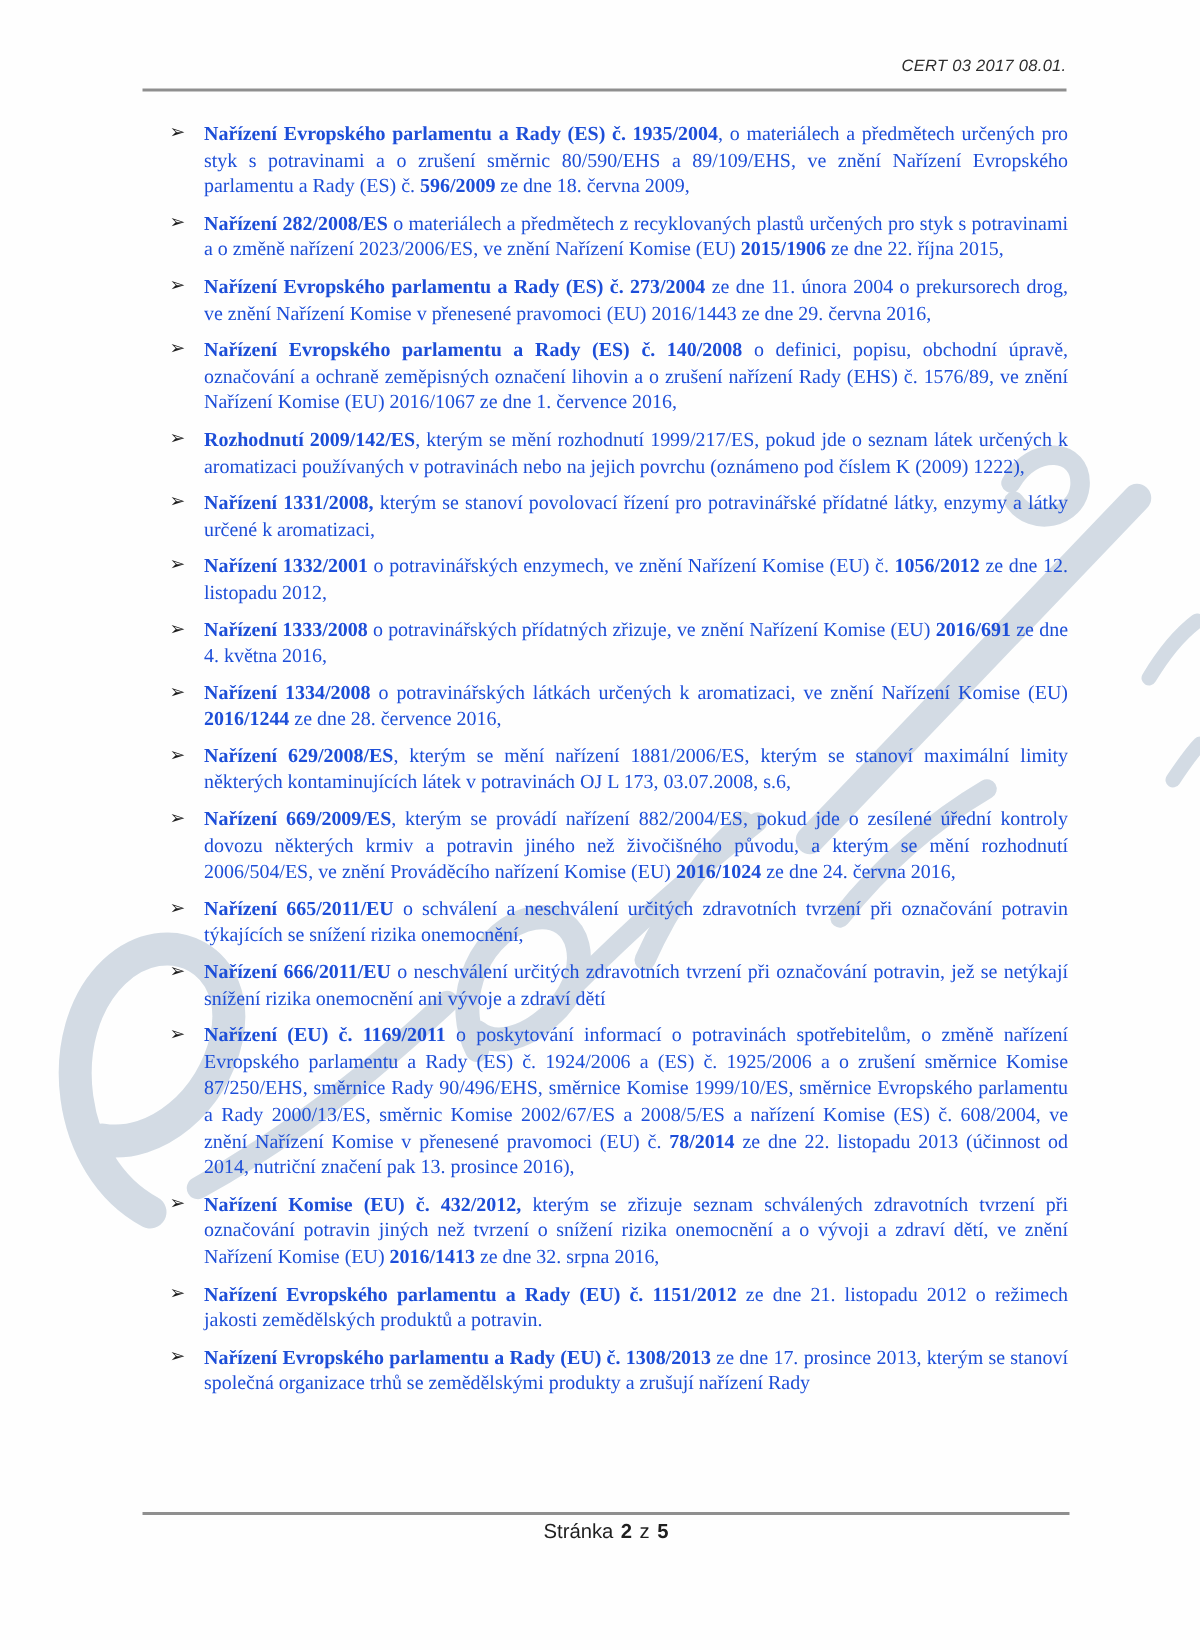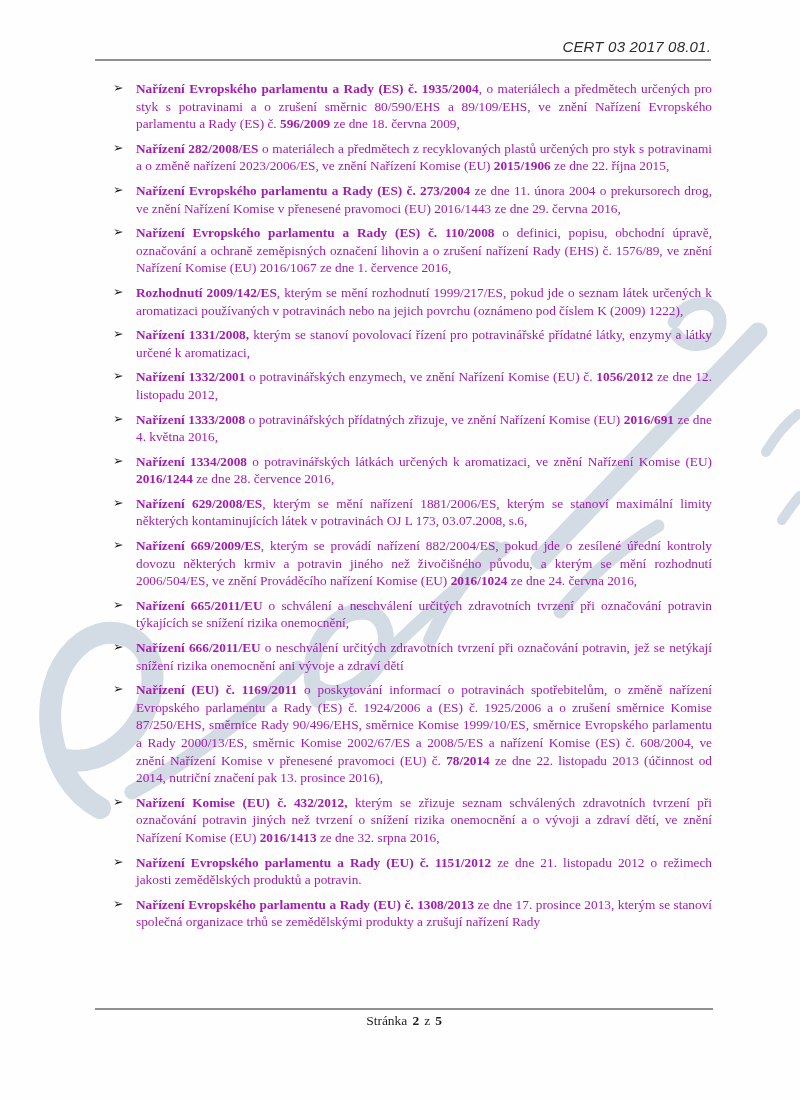--- a/index.html
+++ b/index.html
@@ -25,21 +25,21 @@
     z-index: 1;
   }
   .header {
     position: absolute;
     left: 95px;
     top: 38px;
     width: 616px;
     text-align: right;
     font-family: "Liberation Sans", sans-serif;
     font-style: italic;
-    font-size: 15px;
+    font-size: 11px;
     letter-spacing: 0.2px;
     color: #2d2d2d;
   }
   .header-rule {
     position: absolute;
     left: 95px;
     top: 59px;
     width: 616px;
     border-top: 2px solid #8f8f8f;
   }
@@ -60,39 +60,39 @@
     box-sizing: border-box;
     font-size: 12.5px;
     line-height: 17.6px;
     color: #1c1c1c;
   }
   .body-text {
     flex: 1 1 auto;
     font-size: 13.3px;
     line-height: 17.6px;
     text-align: justify;
-    color: #a21caf;
+    color: #1d4ed8;
   }
   .body-text .b { font-weight: bold; }
   .footer-rule {
     position: absolute;
     left: 95px;
     top: 1008px;
     width: 618px;
     border-top: 2px solid #8f8f8f;
   }
   .footer-text {
     position: absolute;
     left: 95px;
     top: 1013px;
     width: 618px;
     display: flex;
     justify-content: center;
     gap: 5px;
-    font-family: Liberation Serif, serif;
+    font-family: Liberation Sans, sans-serif;
     font-size: 13.5px;
     color: #1f1f1f;
   }
   .footer-text .b { font-weight: bold; }
 </style>
 </head>
 <body>
 
 <div class="page">
 
@@ -127,21 +127,21 @@
         <div class="item">
           <span class="marker">➢</span>
           <div class="body-text"><span class="b">Nařízení 282/2008/ES</span><span> o materiálech a předmětech z recyklovaných plastů určených pro styk s potravinami a o změně nařízení 2023/2006/ES, ve znění Nařízení Komise (EU) </span><span class="b">2015/1906</span><span> ze dne 22. října 2015,</span></div>
         </div>
         <div class="item">
           <span class="marker">➢</span>
           <div class="body-text"><span class="b">Nařízení Evropského parlamentu a Rady (ES) č. 273/2004</span><span> ze dne 11. února 2004 o prekursorech drog, ve znění Nařízení Komise v přenesené pravomoci (EU) 2016/1443 ze dne 29. června 2016,</span></div>
         </div>
         <div class="item">
           <span class="marker">➢</span>
-          <div class="body-text"><span class="b">Nařízení Evropského parlamentu a Rady (ES) č. 110/2008</span><span> o definici, popisu, obchodní úpravě, označování a ochraně zeměpisných označení lihovin a o zrušení nařízení Rady (EHS) č. 1576/89, ve znění Nařízení Komise (EU) 2016/1067 ze dne 1. července 2016,</span></div>
+          <div class="body-text"><span class="b">Nařízení Evropského parlamentu a Rady (ES) č. 140/2008</span><span> o definici, popisu, obchodní úpravě, označování a ochraně zeměpisných označení lihovin a o zrušení nařízení Rady (EHS) č. 1576/89, ve znění Nařízení Komise (EU) 2016/1067 ze dne 1. července 2016,</span></div>
         </div>
         <div class="item">
           <span class="marker">➢</span>
           <div class="body-text"><span class="b">Rozhodnutí 2009/142/ES</span><span>, kterým se mění rozhodnutí 1999/217/ES, pokud jde o seznam látek určených k aromatizaci používaných v potravinách nebo na jejich povrchu (oznámeno pod číslem K (2009) 1222),</span></div>
         </div>
         <div class="item">
           <span class="marker">➢</span>
           <div class="body-text"><span class="b">Nařízení 1331/2008,</span><span> kterým se stanoví povolovací řízení pro potravinářské přídatné látky, enzymy a látky určené k aromatizaci,</span></div>
         </div>
         <div class="item">

